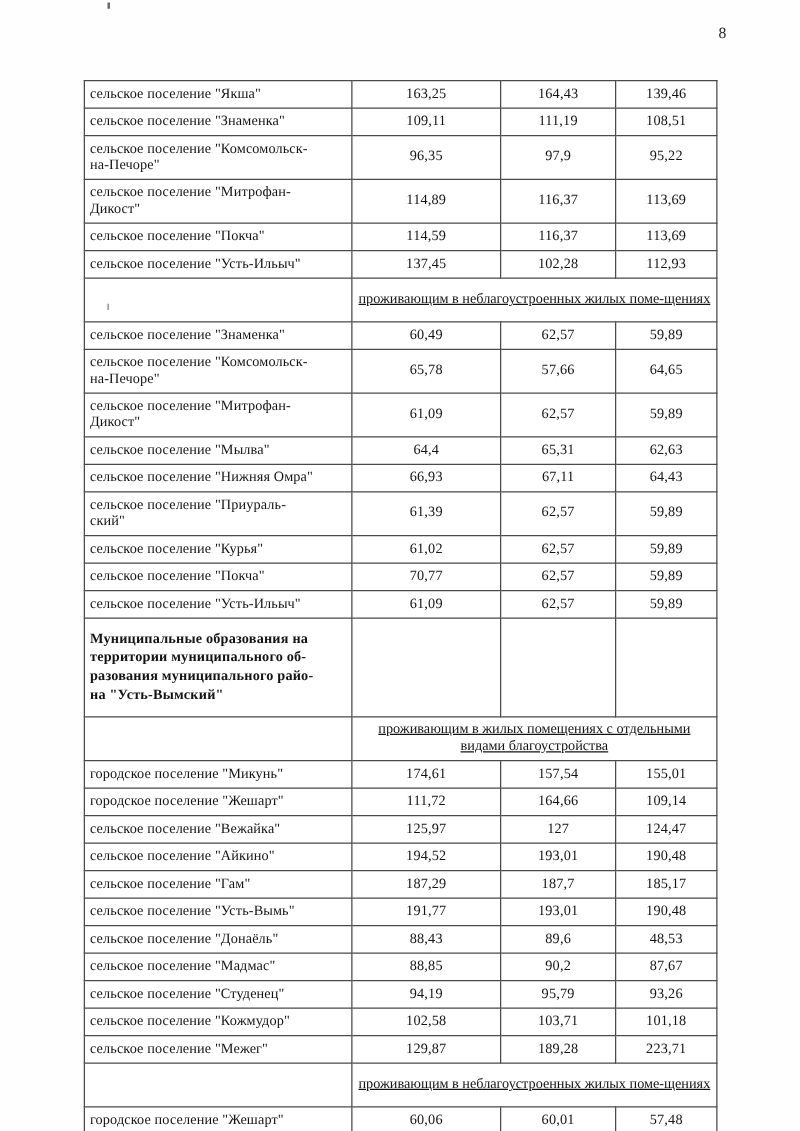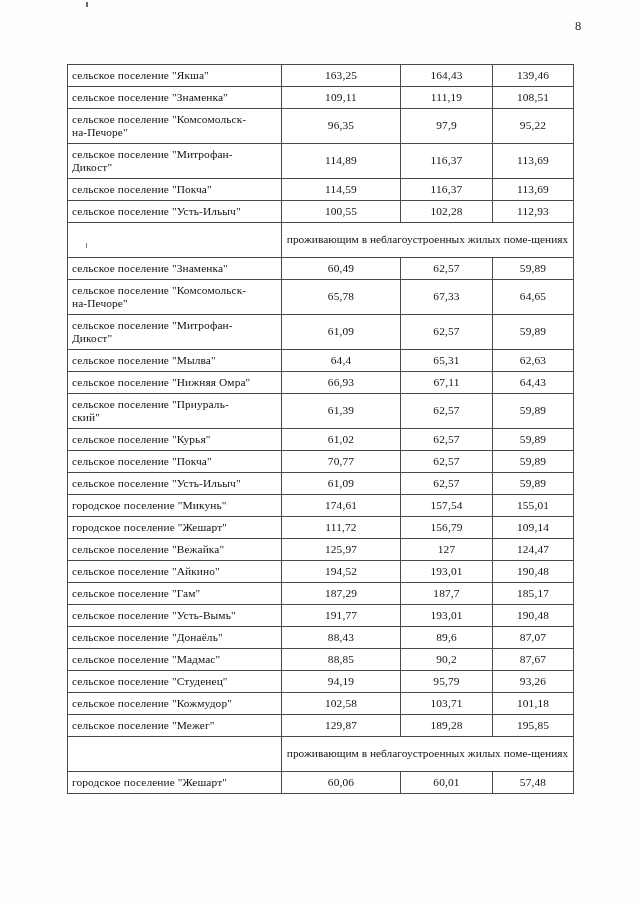--- a/index.html
+++ b/index.html
@@ -97,20 +97,21 @@
     text-align: left;
     padding: 5px 6px 6px 6px;
     line-height: 1.30;
     letter-spacing: .15px;
   }
 
   td.span-head {
     text-align: center;
     padding: 3px 10px 4px 10px;
     line-height: 1.22;
+    text-decoration: underline;
   }
 
   td.blank {
     padding: 0;
   }
 
   td.blank .tick {
     display: block;
     margin-left: 14px;
     margin-top: 11px;
@@ -169,40 +170,40 @@
             <td class="num">113,69</td>
           </tr>
           <tr class="norm">
             <td class="name"><span>сельское поселение  "Покча"</span></td>
             <td class="num">114,59</td>
             <td class="num">116,37</td>
             <td class="num">113,69</td>
           </tr>
           <tr class="norm">
             <td class="name"><span>сельское поселение  "Усть-Ильыч"</span></td>
-            <td class="num">100,55</td>
+            <td class="num">137,45</td>
             <td class="num">102,28</td>
             <td class="num">112,93</td>
           </tr>
           <tr class="spanrow">
             <td class="blank">
               <span class="tick"></span>
             </td>
             <td class="span-head" colspan="3">проживающим в неблагоустроенных жилых поме-щениях</td>
           </tr>
           <tr class="norm">
             <td class="name"><span>сельское поселение  "Знаменка"</span></td>
             <td class="num">60,49</td>
             <td class="num">62,57</td>
             <td class="num">59,89</td>
           </tr>
           <tr class="tall">
             <td class="name"><span>сельское поселение  "Комсомольск-</span><br><span>на-Печоре"</span></td>
             <td class="num">65,78</td>
-            <td class="num">67,33</td>
+            <td class="num">57,66</td>
             <td class="num">64,65</td>
           </tr>
           <tr class="tall">
             <td class="name"><span>сельское поселение  "Митрофан-</span><br><span>Дикост"</span></td>
             <td class="num">61,09</td>
             <td class="num">62,57</td>
             <td class="num">59,89</td>
           </tr>
           <tr class="norm">
             <td class="name"><span>сельское поселение  "Мылва"</span></td>
@@ -233,30 +234,40 @@
             <td class="num">70,77</td>
             <td class="num">62,57</td>
             <td class="num">59,89</td>
           </tr>
           <tr class="norm">
             <td class="name"><span>сельское поселение  "Усть-Ильыч"</span></td>
             <td class="num">61,09</td>
             <td class="num">62,57</td>
             <td class="num">59,89</td>
           </tr>
+          <tr class="head4">
+            <td class="section-head"><span>Муниципальные образования на</span><br><span>территории муниципального об-</span><br><span>разования муниципального райо-</span><br><span>на "Усть-Вымский"</span></td>
+            <td class="num"></td>
+            <td class="num"></td>
+            <td class="num"></td>
+          </tr>
+          <tr class="spanrow">
+            <td class="blank"></td>
+            <td class="span-head" colspan="3">проживающим в жилых помещениях с отдельными видами благоустройства</td>
+          </tr>
           <tr class="norm">
             <td class="name"><span>городское поселение  "Микунь"</span></td>
             <td class="num">174,61</td>
             <td class="num">157,54</td>
             <td class="num">155,01</td>
           </tr>
           <tr class="norm">
             <td class="name"><span>городское поселение  "Жешарт"</span></td>
             <td class="num">111,72</td>
-            <td class="num">156,79</td>
+            <td class="num">164,66</td>
             <td class="num">109,14</td>
           </tr>
           <tr class="norm">
             <td class="name"><span>сельское поселение  "Вежайка"</span></td>
             <td class="num">125,97</td>
             <td class="num">127</td>
             <td class="num">124,47</td>
           </tr>
           <tr class="norm">
             <td class="name"><span>сельское поселение  "Айкино"</span></td>
@@ -273,21 +284,21 @@
           <tr class="norm">
             <td class="name"><span>сельское поселение  "Усть-Вымь"</span></td>
             <td class="num">191,77</td>
             <td class="num">193,01</td>
             <td class="num">190,48</td>
           </tr>
           <tr class="norm">
             <td class="name"><span>сельское поселение  "Донаёль"</span></td>
             <td class="num">88,43</td>
             <td class="num">89,6</td>
-            <td class="num">87,07</td>
+            <td class="num">48,53</td>
           </tr>
           <tr class="norm">
             <td class="name"><span>сельское поселение  "Мадмас"</span></td>
             <td class="num">88,85</td>
             <td class="num">90,2</td>
             <td class="num">87,67</td>
           </tr>
           <tr class="norm">
             <td class="name"><span>сельское поселение  "Студенец"</span></td>
             <td class="num">94,19</td>
@@ -297,21 +308,21 @@
           <tr class="norm">
             <td class="name"><span>сельское поселение  "Кожмудор"</span></td>
             <td class="num">102,58</td>
             <td class="num">103,71</td>
             <td class="num">101,18</td>
           </tr>
           <tr class="norm">
             <td class="name"><span>сельское поселение  "Межег"</span></td>
             <td class="num">129,87</td>
             <td class="num">189,28</td>
-            <td class="num">195,85</td>
+            <td class="num">223,71</td>
           </tr>
           <tr class="spanrow">
             <td class="blank"></td>
             <td class="span-head" colspan="3">проживающим в неблагоустроенных жилых поме-щениях</td>
           </tr>
           <tr class="norm">
             <td class="name"><span>городское поселение  "Жешарт"</span></td>
             <td class="num">60,06</td>
             <td class="num">60,01</td>
             <td class="num">57,48</td>

